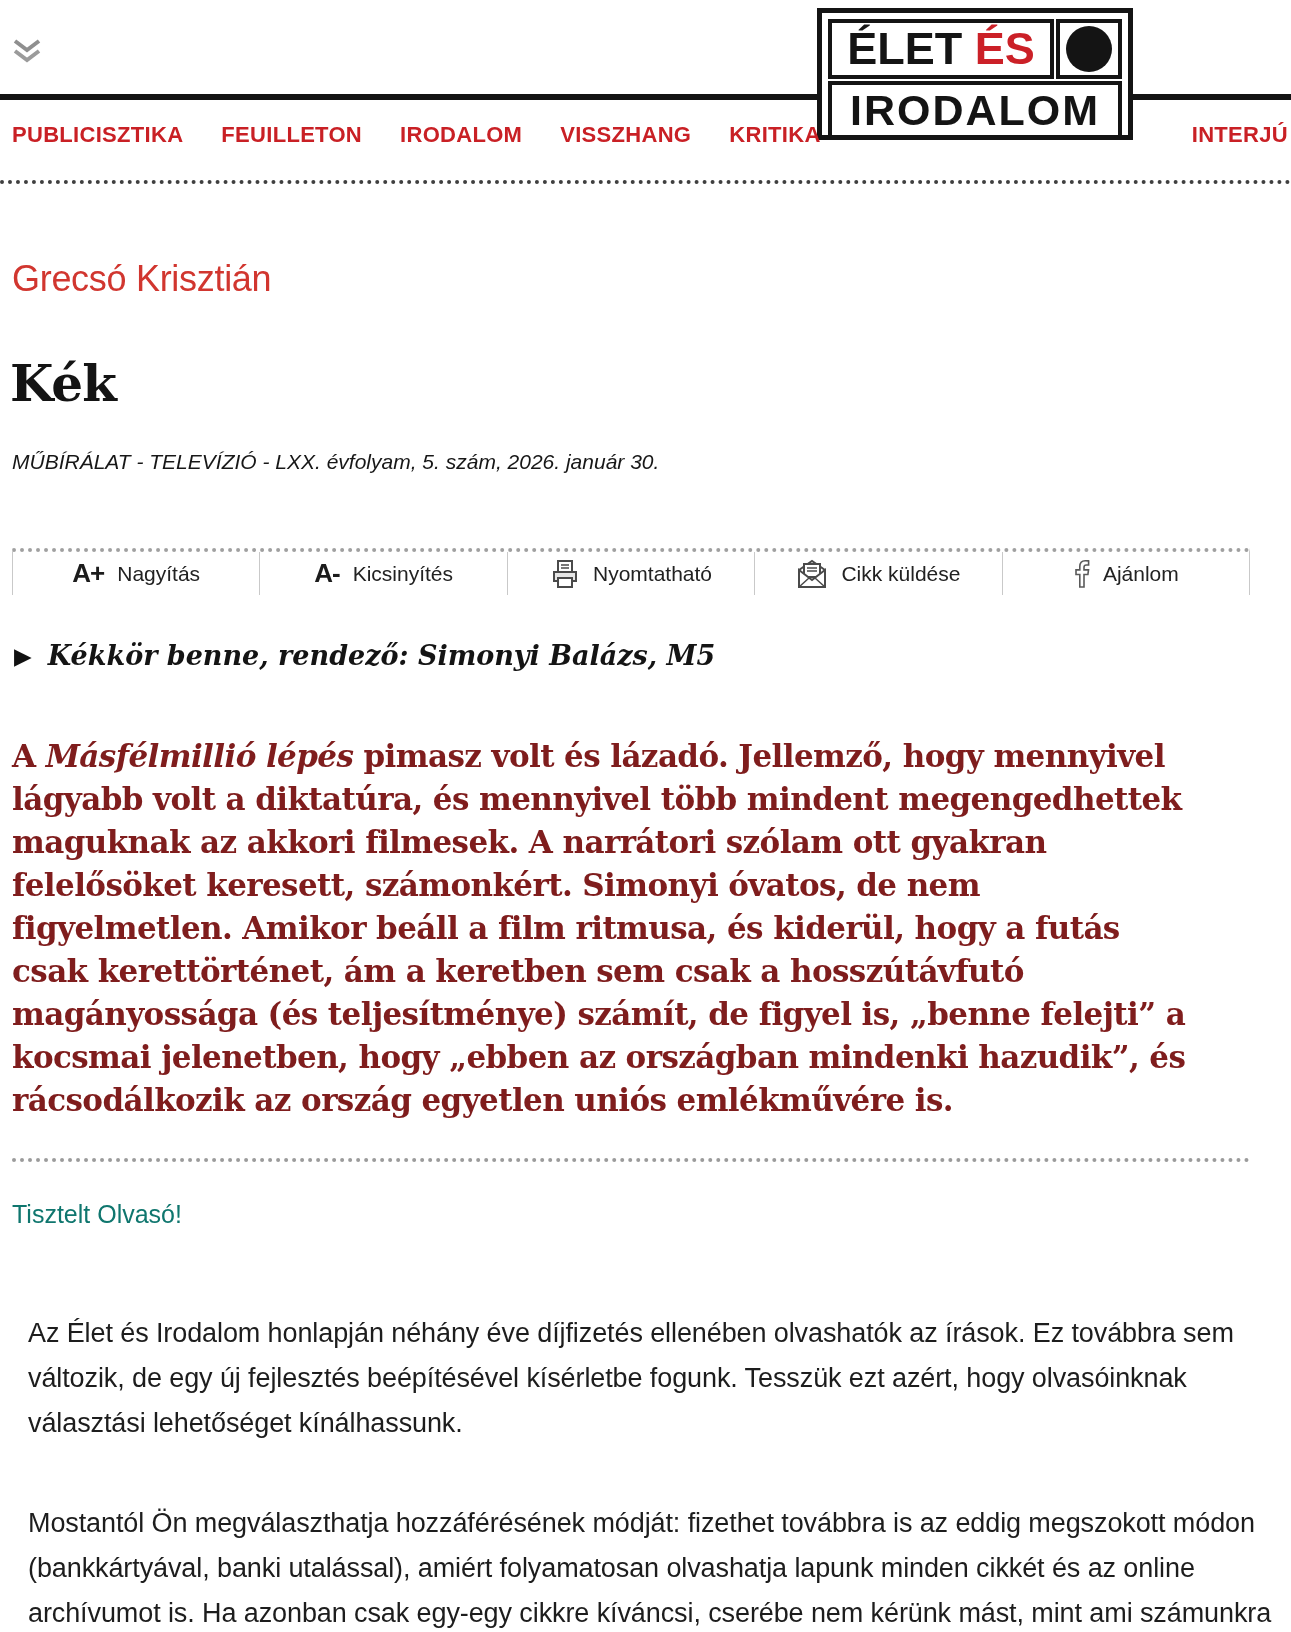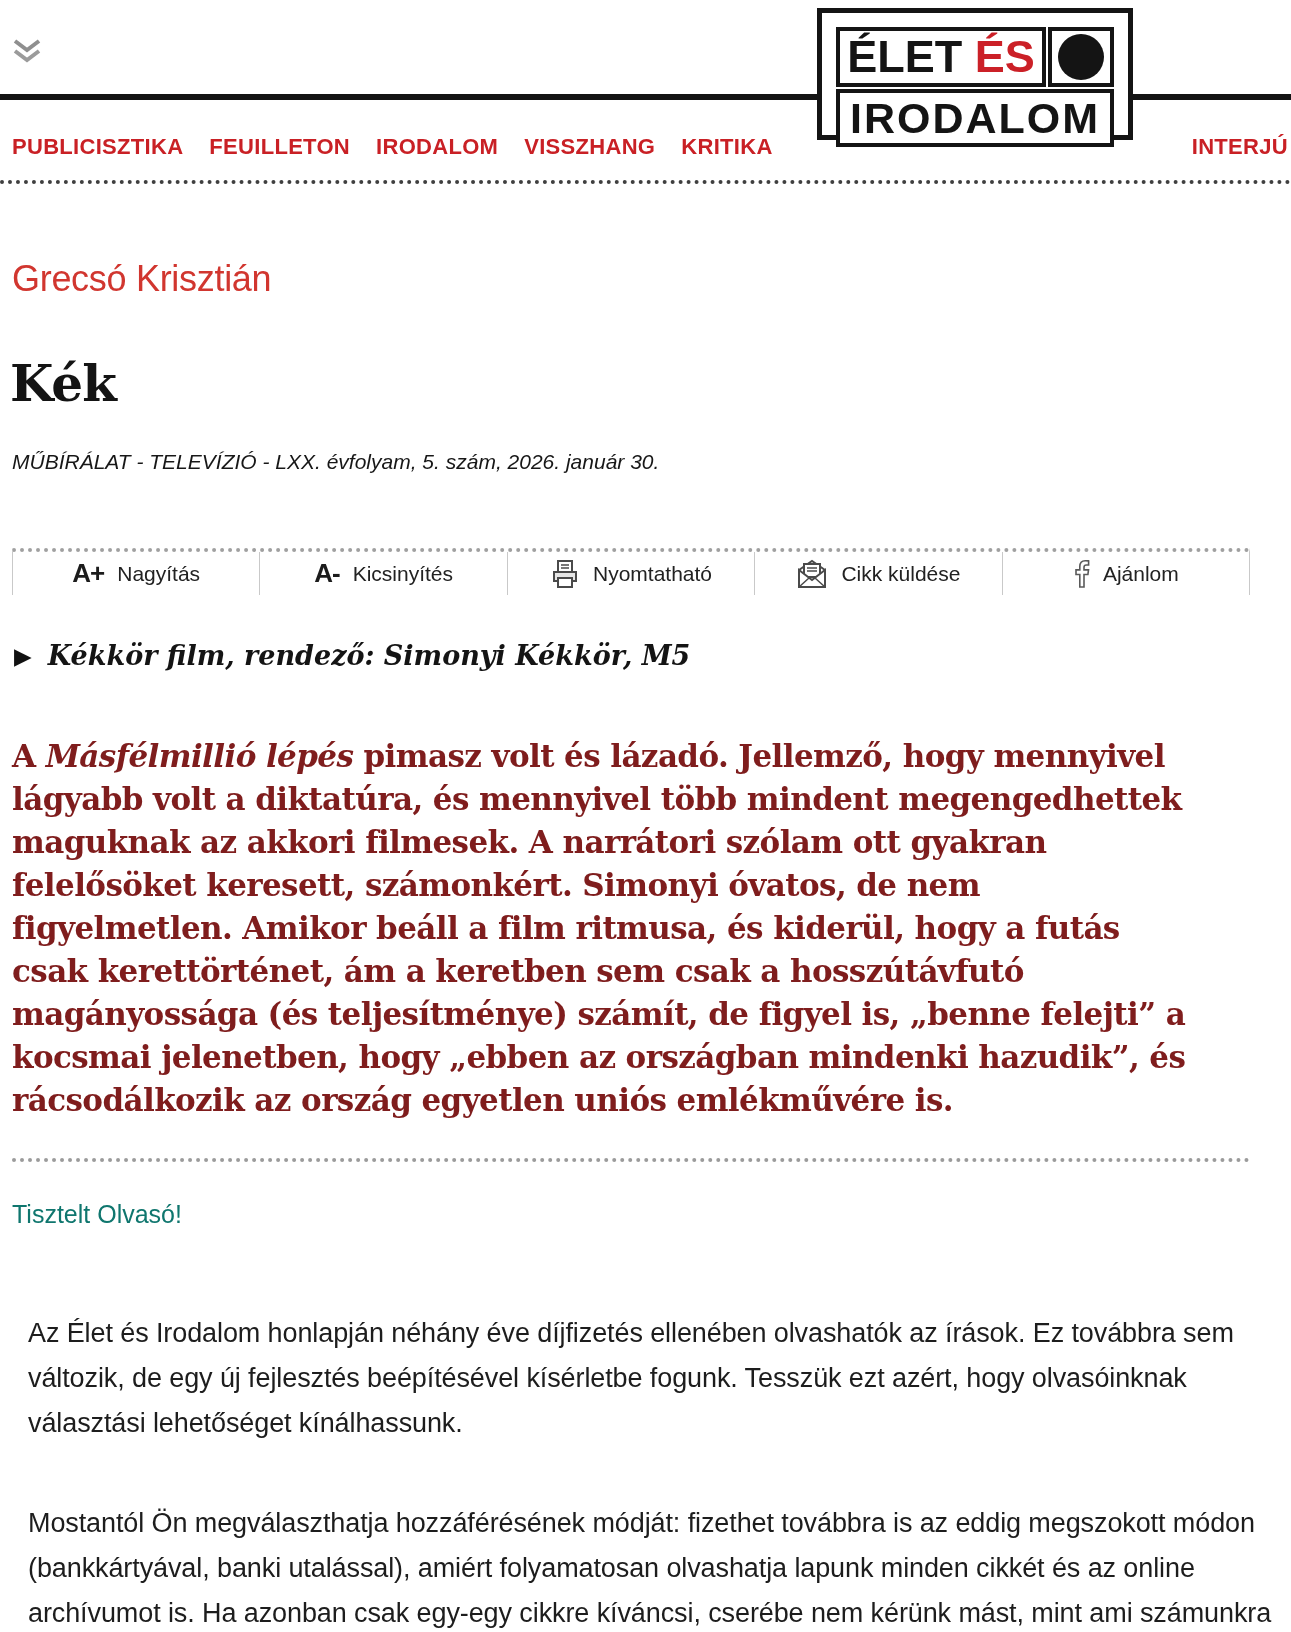--- a/index.html
+++ b/index.html
@@ -5,30 +5,30 @@
   html,body{margin:0;padding:0;background:#fff;}
   .page{position:relative;width:1291px;height:1632px;overflow:hidden;background:#fff;
         font-family:"Liberation Sans",sans-serif;color:#1a1a1a;}
 
   
   .issue-row{position:absolute;top:38px;left:12px;display:flex;align-items:center;gap:22px;}
   .issue-text{font-style:italic;font-size:21px;color:#171717;letter-spacing:-0.2px;}
   .header-rule{position:absolute;top:94px;left:0;width:1291px;height:6px;background:#141414;z-index:1;}
 
   .logo{position:absolute;top:8px;left:817px;width:316px;height:132px;z-index:2;
-        box-sizing:border-box;background:#fff;border:5px solid #141414;padding:14px;
+        box-sizing:border-box;background:#fff;border:5px solid #141414;padding:6px;
         display:grid;grid-template-columns:1fr 66px;grid-template-rows:1fr 58px;gap:2px;cursor:pointer;}
   .logo-cell{box-sizing:border-box;border:4px solid #141414;background:#fff;
              display:flex;align-items:center;justify-content:center;}
   .logo-title{font-weight:bold;font-size:45px;letter-spacing:0;color:#141414;white-space:nowrap;}
   .logo-title .red{color:#cb2027;}
   .logo-circle{width:46px;height:46px;border-radius:50%;background:#141414;}
   .logo-irodalom{grid-column:1 / span 2;font-weight:bold;font-size:43px;letter-spacing:2px;color:#141414;}
 
-  .nav{position:absolute;top:122px;left:12px;right:3px;display:flex;gap:26px;align-items:baseline;z-index:2;margin-top:12px;}
+  .nav{position:absolute;top:122px;left:12px;right:3px;display:flex;gap:38px;align-items:baseline;z-index:2;}
   .nav a{font-weight:bold;font-size:22px;letter-spacing:0.3px;color:#c92025;text-decoration:none;cursor:pointer;}
   .nav .nav-right{margin-left:auto;}
 
   .dotted{height:0;border-top:4px dotted #3f3f3f;}
   .header-divider{position:absolute;top:180px;left:0;width:1291px;}
 
   
   .author{position:absolute;top:258px;left:12px;font-size:36px;color:#d1362f;letter-spacing:-0.3px;}
   .title{position:absolute;top:300px;left:10px;font-family:"DejaVu Serif",serif;font-weight:bold;
          font-size:50px;line-height:100px;color:#141414;letter-spacing:-1px;}
@@ -143,21 +143,21 @@
         <svg width="17" height="30" viewBox="0 0 17 30">
           <path d="M11 28 V15.5 h3.9 l.6-4.6 H11 V8.2 c0-1.3.5-2.2 2.4-2.2 h2.2 V1.9 C14.9 1.8 13.5 1.7 12.2 1.7 9 1.7 6.8 3.7 6.8 7.6 V10.9 H3 v4.6 h3.8 V28 Z" fill="#fff" stroke="#5a5a5a" stroke-width="1.6"></path>
         </svg>
       </span>
       <span class="tool-label">Ajánlom</span>
     </div>
   </div>
 
   <div class="lead">
     <span class="marker">▶</span>
-    <span>Kékkör film, rendező: Simonyi Kékkör, M5</span>
+    <span>Kékkör benne, rendező: Simonyi Balázs, M5</span>
   </div>
 
   <p class="intro"><span>A </span><span class="work">Másfélmillió lépés</span><span> pimasz volt és lázadó. Jellemző, hogy mennyivel lágyabb volt a diktatúra, és mennyivel több mindent megengedhettek maguknak az akkori filmesek. A narrátori szólam ott gyakran felelősöket keresett, számonkért. Simonyi óvatos, de nem figyelmetlen. Amikor beáll a film ritmusa, és kiderül, hogy a futás csak kerettörténet, ám a keretben sem csak a hosszútávfutó magányossága (és teljesítménye) számít, de figyel is, „benne felejti” a kocsmai jelenetben, hogy „ebben az országban mindenki hazudik”, és rácsodálkozik az ország egyetlen uniós emlékművére is.</span></p>
 
   <div class="dotted mid-divider"></div>
 
   <div class="salutation">Tisztelt Olvasó!</div>
   <p class="paragraph p1">Az Élet és Irodalom honlapján néhány éve díjfizetés ellenében olvashatók az írások. Ez továbbra sem változik, de egy új fejlesztés beépítésével kísérletbe fogunk. Tesszük ezt azért, hogy olvasóinknak választási lehetőséget kínálhassunk.</p>
   <p class="paragraph p2">Mostantól Ön megválaszthatja hozzáférésének módját: fizethet továbbra is az eddig megszokott módon (bankkártyával, banki utalással), amiért folyamatosan olvashatja lapunk minden cikkét és az online archívumot is. Ha azonban csak egy-egy cikkre kíváncsi, cserébe nem kérünk mást, mint ami számunkra amúgy is a legértékesebb: a figyelmét.</p>
 

